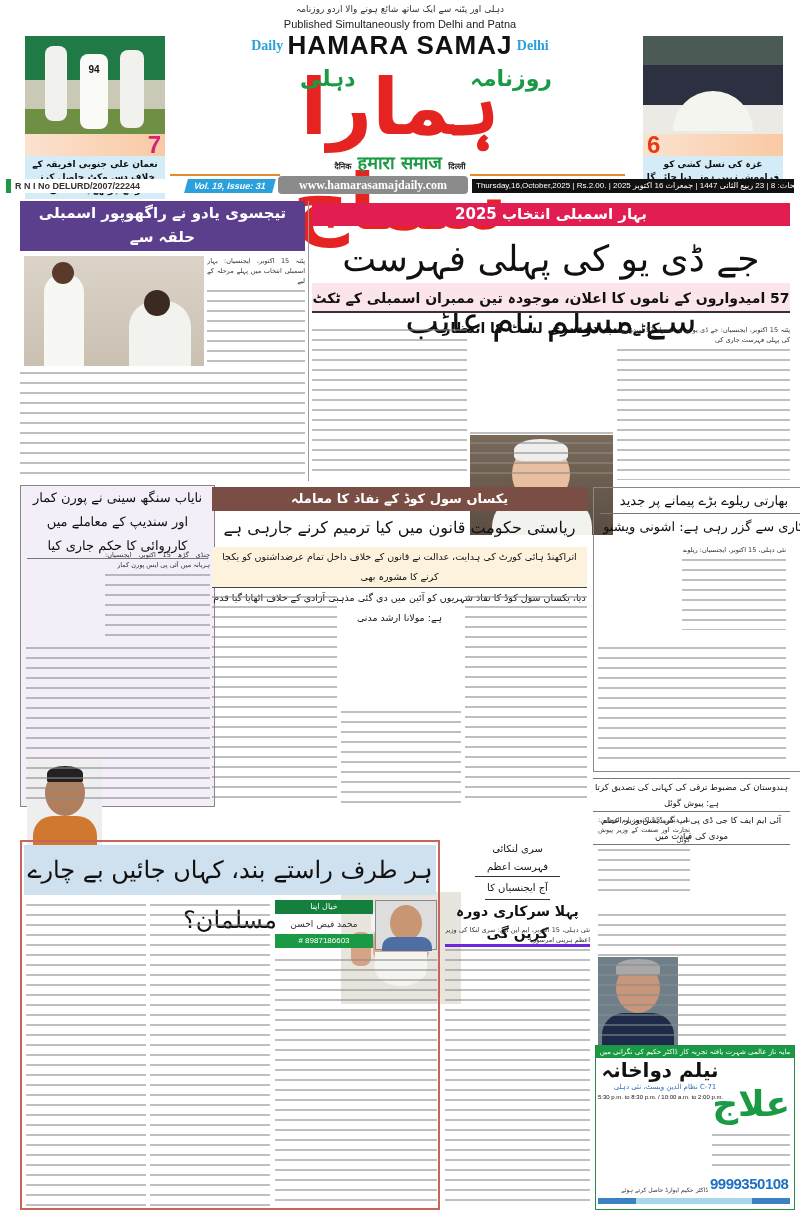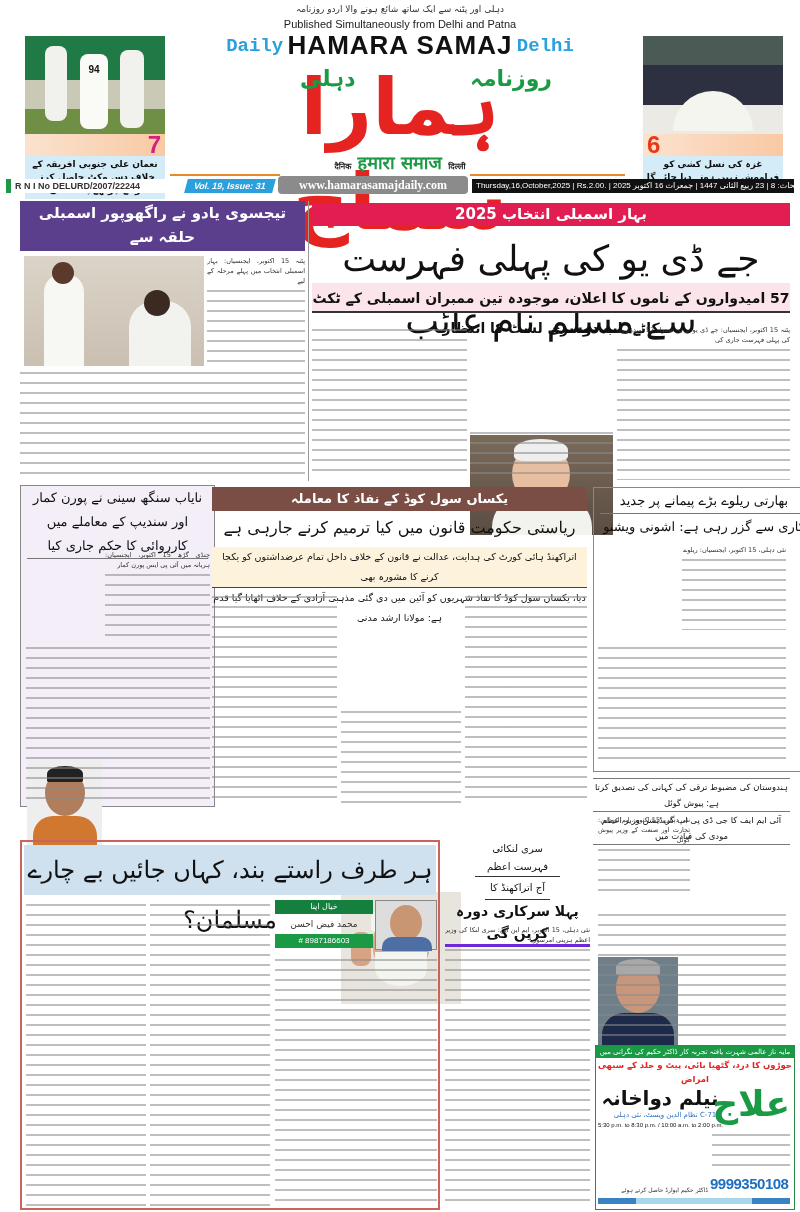--- a/index.html
+++ b/index.html
@@ -3,21 +3,21 @@
 <meta charset="utf-8">
 <style>
 *{box-sizing:border-box;margin:0;padding:0}
 body{width:800px;height:1212px;background:#fff;font-family:"DejaVu Sans",sans-serif;position:relative;overflow:hidden;color:#111}
 .abs{position:absolute}
 .urdu{direction:rtl;font-family:"DejaVu Sans",sans-serif}
 
 .mast-top-urdu{left:250px;top:4px;width:300px;text-align:center;font-size:9px;color:#333}
 .mast-pub{left:250px;top:18px;width:300px;text-align:center;font-size:11px;color:#222;font-family:"Liberation Sans",sans-serif}
 .mast-eng{left:200px;top:30px;width:400px;text-align:center;font-family:"Liberation Sans",sans-serif;font-weight:bold}
-.mast-eng .daily,.mast-eng .delhi{color:#2aa0dc;font-family:Liberation Mono, monospace;font-size:19px;vertical-align:middle}
+.mast-eng .daily,.mast-eng .delhi{color:#2aa0dc;font-family:Liberation Serif, serif;font-size:14px;vertical-align:middle}
 .mast-eng .big{font-size:26px;letter-spacing:1px;color:#111;vertical-align:middle;font-weight:900}
 .mast-urdu{left:215px;top:60px;width:370px;height:95px;text-align:center;color:#e52421;font-size:78px;font-weight:bold;line-height:95px;letter-spacing:-2px}
 .mast-roz{left:470px;top:66px;color:#1a9a45;font-size:22px;font-weight:bold}
 .mast-dehli{left:300px;top:66px;color:#1a9a45;font-size:22px;font-weight:bold}
 .mast-hindi{left:320px;top:150px;width:160px;text-align:center;color:#1a9a45;font-size:18px;font-weight:bold}
 .mast-hindi small{font-size:8px;color:#222}
 .teaser{width:140px;background:#fff}
 .teaser .photo{width:140px;height:98px}
 .teaser .num{font-family:"Liberation Sans",sans-serif;font-weight:900;font-size:24px;line-height:22px;background:linear-gradient(90deg,#fbe2cf,#f9c9a4)}
 .teaser .cap{background:#d3ecf8;font-size:9px;font-weight:bold;text-align:center;padding:2px;line-height:13px}
@@ -207,31 +207,30 @@
   <div class="urdu" style="background:#15803d;color:#fff;font-size:8px;text-align:center;line-height:14px">خیال اپنا</div>
   <div class="urdu" style="font-size:9px;text-align:center;line-height:20px;color:#333">محمد فیض احسن</div>
   <div style="background:#1a9a45;color:#fff;font-size:8px;text-align:center;line-height:14px;font-family:'Liberation Sans',sans-serif"># 8987186603</div>
 </div>
 <div class="abs" style="left:275px;top:955px;width:162px;height:253px">
     <div class="lines" style="height:251px"></div>
   </div>
 
 <div class="abs" style="left:445px;top:840px;width:145px;height:80px">
   <div class="hd" style="font-size:10px;line-height:18px;font-weight:normal;border-bottom:1px solid #333;margin:0 30px">سری لنکائی فہرست اعظم</div>
-  <div class="hd" style="font-size:10px;line-height:22px;font-weight:normal;border-bottom:1px solid #333;margin:0 40px">آج اتراکھنڈ کا</div>
+  <div class="hd" style="font-size:10px;line-height:22px;font-weight:normal;border-bottom:1px solid #333;margin:0 40px">آج ایجنسیاں کا</div>
   <div class="hd" style="font-size:14px;line-height:22px;font-weight:bold;border-bottom:3px solid #6d28d9">پہلا سرکاری دورہ کریں گی</div>
 </div>
 <div class="abs col" style="left:445px;top:925px;width:145px;height:283px">
   <span>نئی دہلی، 15 اکتوبر، ایم این این: سری لنکا کی وزیر اعظم ہرینی امرسوریا</span>
   <div class="lines" style="height:260px"></div>
 </div>
 
 <div class="abs" style="left:595px;top:1045px;width:200px;height:165px;border:1px solid #2a8a4a;background:#fff">
   <div class="urdu" style="background:#1a9a45;color:#fff;font-size:7px;line-height:12px;text-align:center">مایہ ناز عالمی شہرت یافتہ تجربہ کار ڈاکٹر حکیم کی نگرانی میں</div>
-  <div class="urdu" style="color:#e52421;font-size:8.5px;font-weight:bold;line-height:14px;text-align:center">جوڑوں کا درد، گٹھیا بائی، پیٹ و جلد کے سبھی امراض</div>
   <div class="urdu" style="font-size:20px;font-weight:900;line-height:24px;padding-right:70px;text-align:center">نیلم دواخانہ</div>
   <div class="urdu" style="font-size:7px;color:#2a70c0;text-align:center;line-height:10px;padding-right:60px">C-71 نظام الدین ویسٹ، نئی دہلی</div>
   <div style="font-size:6px;line-height:10px;padding-left:2px;font-family:'Liberation Sans',sans-serif">5:30 p.m. to 8:30 p.m. / 10:00 a.m. to 2:00 p.m.</div>
 </div>
 <div class="abs urdu" style="left:720px;top:1080px;width:70px;font-size:36px;color:#1a9a45;font-weight:bold;line-height:48px;text-align:center">علاج</div>
 
 <div class="abs" style="left:712px;top:1130px;width:78px;height:45px">
     <div class="lines" style="height:43px"></div>
   </div>
 <div class="abs" style="left:710px;top:1175px;width:82px;height:20px;color:#1e6fc2;font-size:15px;font-weight:bold;font-family:'Liberation Sans',sans-serif;letter-spacing:-0.5px">9999350108</div>

